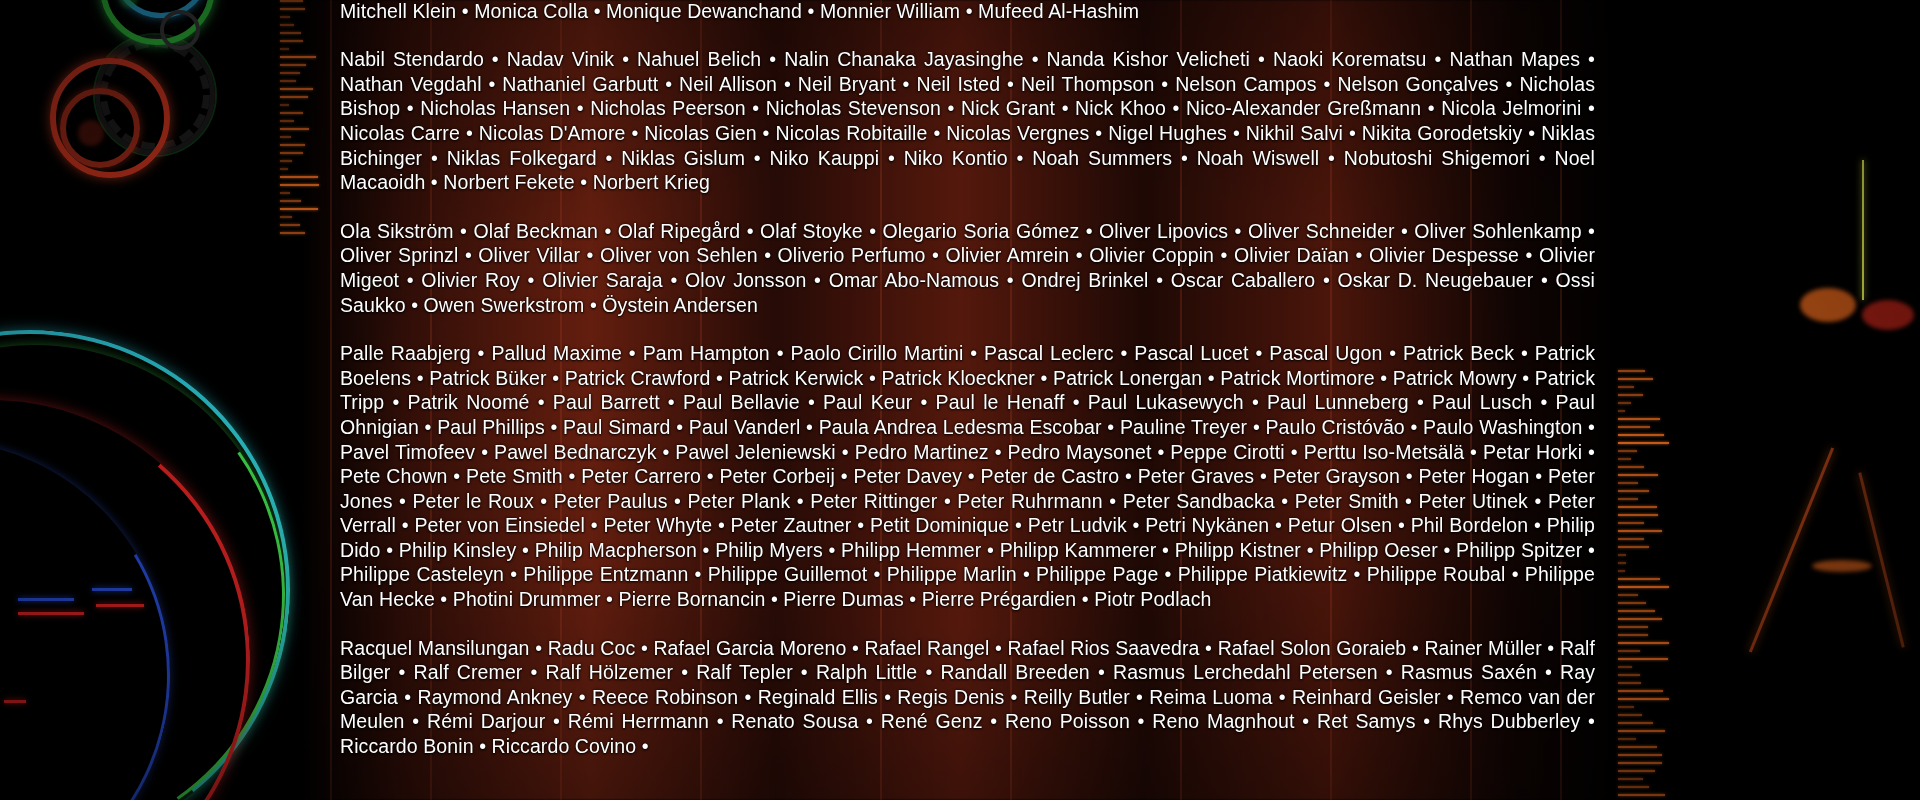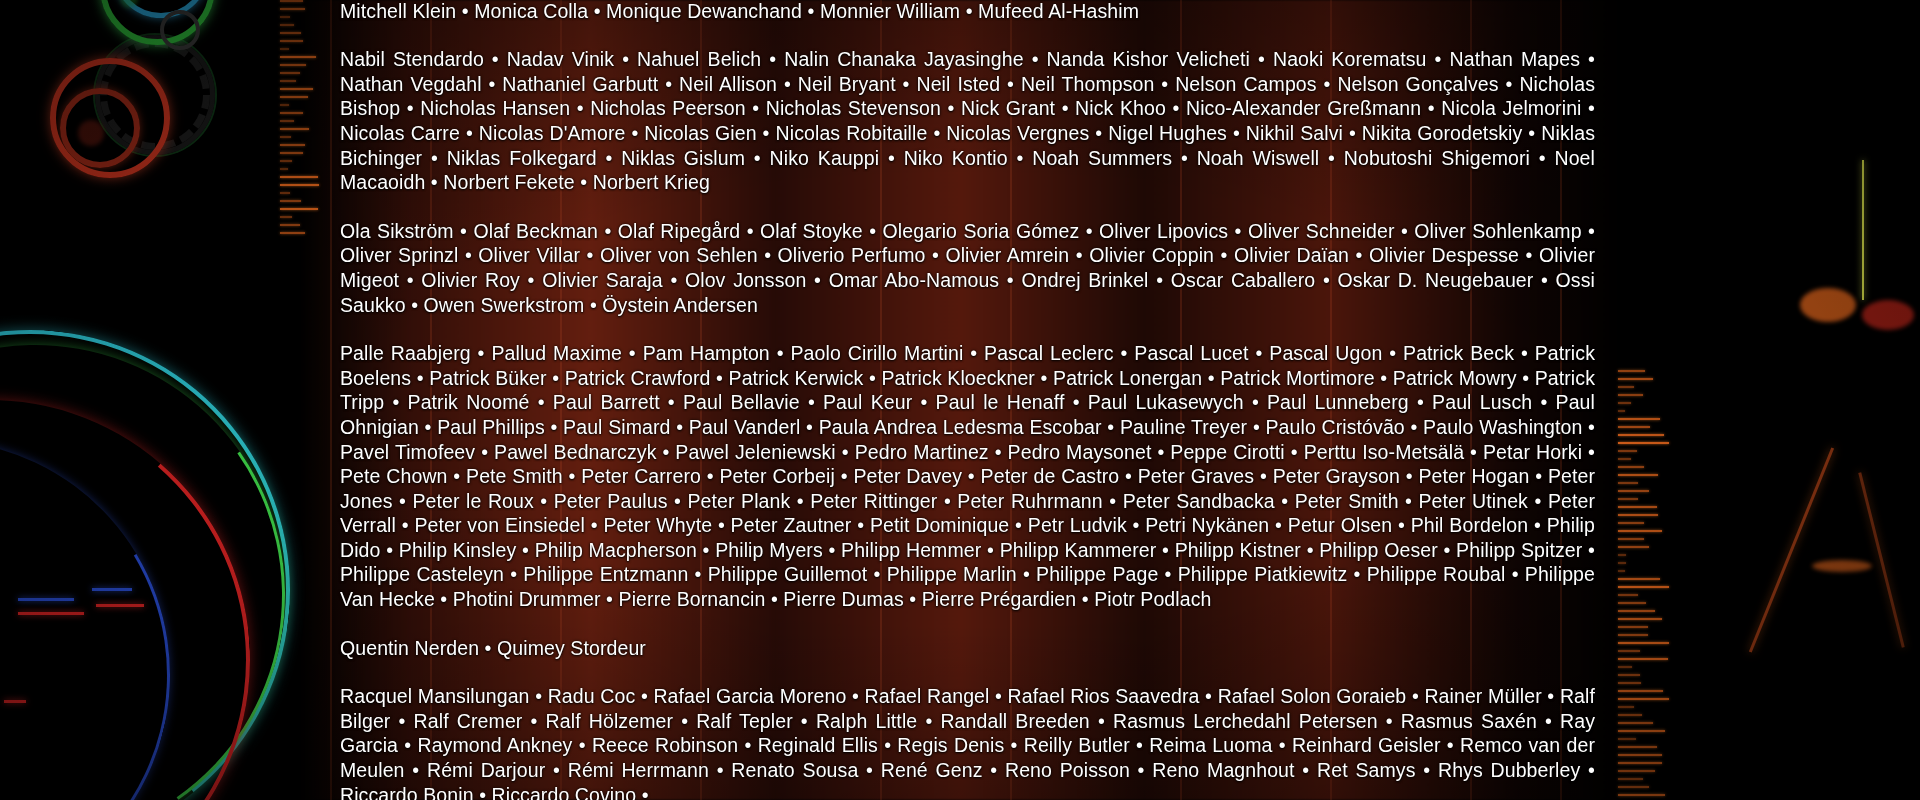--- a/index.html
+++ b/index.html
@@ -265,16 +265,15 @@
   <div style="position:absolute; left:1790px; top:440px; width:3px; height:220px; background:#9a3a14; transform:rotate(22deg); box-shadow:0 0 8px rgba(226,101,28,0.6);"></div>
   <div style="position:absolute; left:1880px; top:470px; width:3px; height:180px; background:#7d2f10; transform:rotate(-14deg); box-shadow:0 0 8px rgba(226,101,28,0.5);"></div>
 
   <div id="vignette"></div>
 
   <div id="credits">
     <p class="para clip-top">Mike Robinson • Mikko Moilanen • Milos Zajic • Minh Nguyen • Miquel Angel Farre Guiu • Mirco Müller • Mirko Manzelli • Mitch McCollum • Mitchell Klein • Monica Colla • Monique Dewanchand • Monnier William • Mufeed Al-Hashim</p>
     <p class="para">Nabil Stendardo • Nadav Vinik • Nahuel Belich • Nalin Chanaka Jayasinghe • Nanda Kishor Velicheti • Naoki Korematsu • Nathan Mapes • Nathan Vegdahl • Nathaniel Garbutt • Neil Allison • Neil Bryant • Neil Isted • Neil Thompson • Nelson Campos • Nelson Gonçalves • Nicholas Bishop • Nicholas Hansen • Nicholas Peerson • Nicholas Stevenson • Nick Grant • Nick Khoo • Nico-Alexander Greßmann • Nicola Jelmorini • Nicolas Carre • Nicolas D'Amore • Nicolas Gien • Nicolas Robitaille • Nicolas Vergnes • Nigel Hughes • Nikhil Salvi • Nikita Gorodetskiy • Niklas Bichinger • Niklas Folkegard • Niklas Gislum • Niko Kauppi • Niko Kontio • Noah Summers • Noah Wiswell • Nobutoshi Shigemori • Noel Macaoidh • Norbert Fekete • Norbert Krieg</p>
     <p class="para">Ola Sikström • Olaf Beckman • Olaf Ripegård • Olaf Stoyke • Olegario Soria Gómez • Oliver Lipovics • Oliver Schneider • Oliver Sohlenkamp • Oliver Sprinzl • Oliver Villar • Oliver von Sehlen • Oliverio Perfumo • Olivier Amrein • Olivier Coppin • Olivier Daïan • Olivier Despesse • Olivier Migeot • Olivier Roy • Olivier Saraja • Olov Jonsson • Omar Abo-Namous • Ondrej Brinkel • Oscar Caballero • Oskar D. Neugebauer • Ossi Saukko • Owen Swerkstrom • Öystein Andersen</p>
     <p class="para">Palle Raabjerg • Pallud Maxime • Pam Hampton • Paolo Cirillo Martini • Pascal Leclerc • Pascal Lucet • Pascal Ugon • Patrick Beck • Patrick Boelens • Patrick Büker • Patrick Crawford • Patrick Kerwick • Patrick Kloeckner • Patrick Lonergan • Patrick Mortimore • Patrick Mowry • Patrick Tripp • Patrik Noomé • Paul Barrett • Paul Bellavie • Paul Keur • Paul le Henaff • Paul Lukasewych • Paul Lunneberg • Paul Lusch • Paul Ohnigian • Paul Phillips • Paul Simard • Paul Vanderl • Paula Andrea Ledesma Escobar • Pauline Treyer • Paulo Cristóvão • Paulo Washington • Pavel Timofeev • Pawel Bednarczyk • Pawel Jeleniewski • Pedro Martinez • Pedro Maysonet • Peppe Cirotti • Perttu Iso-Metsälä • Petar Horki • Pete Chown • Pete Smith • Peter Carrero • Peter Corbeij • Peter Davey • Peter de Castro • Peter Graves • Peter Grayson • Peter Hogan • Peter Jones • Peter le Roux • Peter Paulus • Peter Plank • Peter Rittinger • Peter Ruhrmann • Peter Sandbacka • Peter Smith • Peter Utinek • Peter Verrall • Peter von Einsiedel • Peter Whyte • Peter Zautner • Petit Dominique • Petr Ludvik • Petri Nykänen • Petur Olsen • Phil Bordelon • Philip Dido • Philip Kinsley • Philip Macpherson • Philip Myers • Philipp Hemmer • Philipp Kammerer • Philipp Kistner • Philipp Oeser • Philipp Spitzer • Philippe Casteleyn • Philippe Entzmann • Philippe Guillemot • Philippe Marlin • Philippe Page • Philippe Piatkiewitz • Philippe Roubal • Philippe Van Hecke • Photini Drummer • Pierre Bornancin • Pierre Dumas • Pierre Prégardien • Piotr Podlach</p>
-    <p class="para short">Quentin Nerden • Quimey Stordeur</p>
     <p class="para cut-bottom">Racquel Mansilungan • Radu Coc • Rafael Garcia Moreno • Rafael Rangel • Rafael Rios Saavedra • Rafael Solon Goraieb • Rainer Müller • Ralf Bilger • Ralf Cremer • Ralf Hölzemer • Ralf Tepler • Ralph Little • Randall Breeden • Rasmus Lerchedahl Petersen • Rasmus Saxén • Ray Garcia • Raymond Ankney • Reece Robinson • Reginald Ellis • Regis Denis • Reilly Butler • Reima Luoma • Reinhard Geisler • Remco van der Meulen • Rémi Darjour • Rémi Herrmann • Renato Sousa • René Genz • Reno Poisson • Reno Magnhout • Ret Samys • Rhys Dubberley • Riccardo Bonin • Riccardo Covino •</p>
   </div>
 </div>
 
 </body></html>

